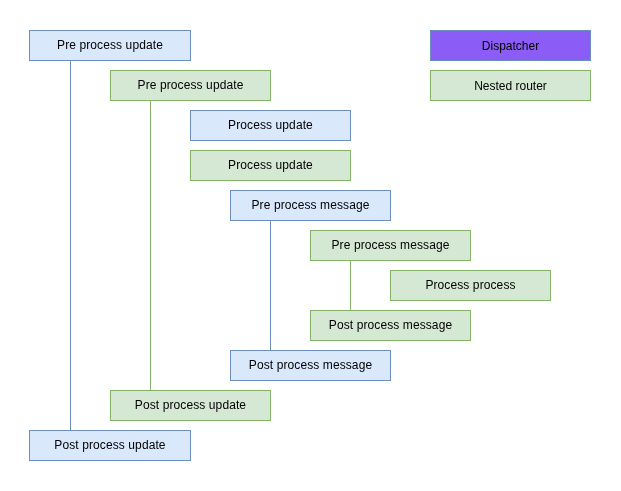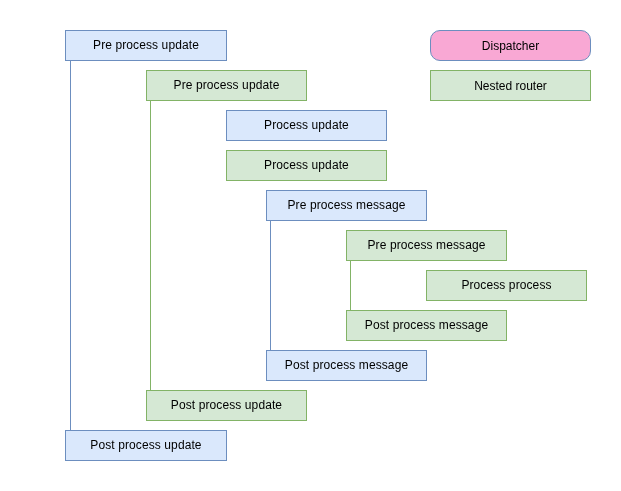--- a/index.html
+++ b/index.html
@@ -24,21 +24,20 @@
     align-items: center;
     justify-content: center;
     font-size: 12px;
     line-height: 1.2;
     color: #000000;
     border-width: 1px;
     border-style: solid;
     text-align: center;
     white-space: nowrap;
     letter-spacing: 0.1px;
-    margin-left: 36px;
   }
   .node.blue {
     background: #dae8fc;
     border-color: #6c8ebf;
   }
   .node.green {
     background: #d5e8d4;
     border-color: #82b366;
   }
   .connector {
@@ -53,23 +52,22 @@
     display: flex;
     align-items: center;
     justify-content: center;
     font-size: 12px;
     color: #000000;
     border-width: 1px;
     border-style: solid;
     white-space: nowrap;
   }
   .legend-node.blue {
-    background: #f9a8d4;
+    background: #8b5cf6;
     border-color: #6c8ebf;
-    border-radius: 10px;
   }
   .legend-node.green {
     background: #d5e8d4;
     border-color: #82b366;
   }
 </style>
 </head>
 <body>
 
 <div id="canvas">

